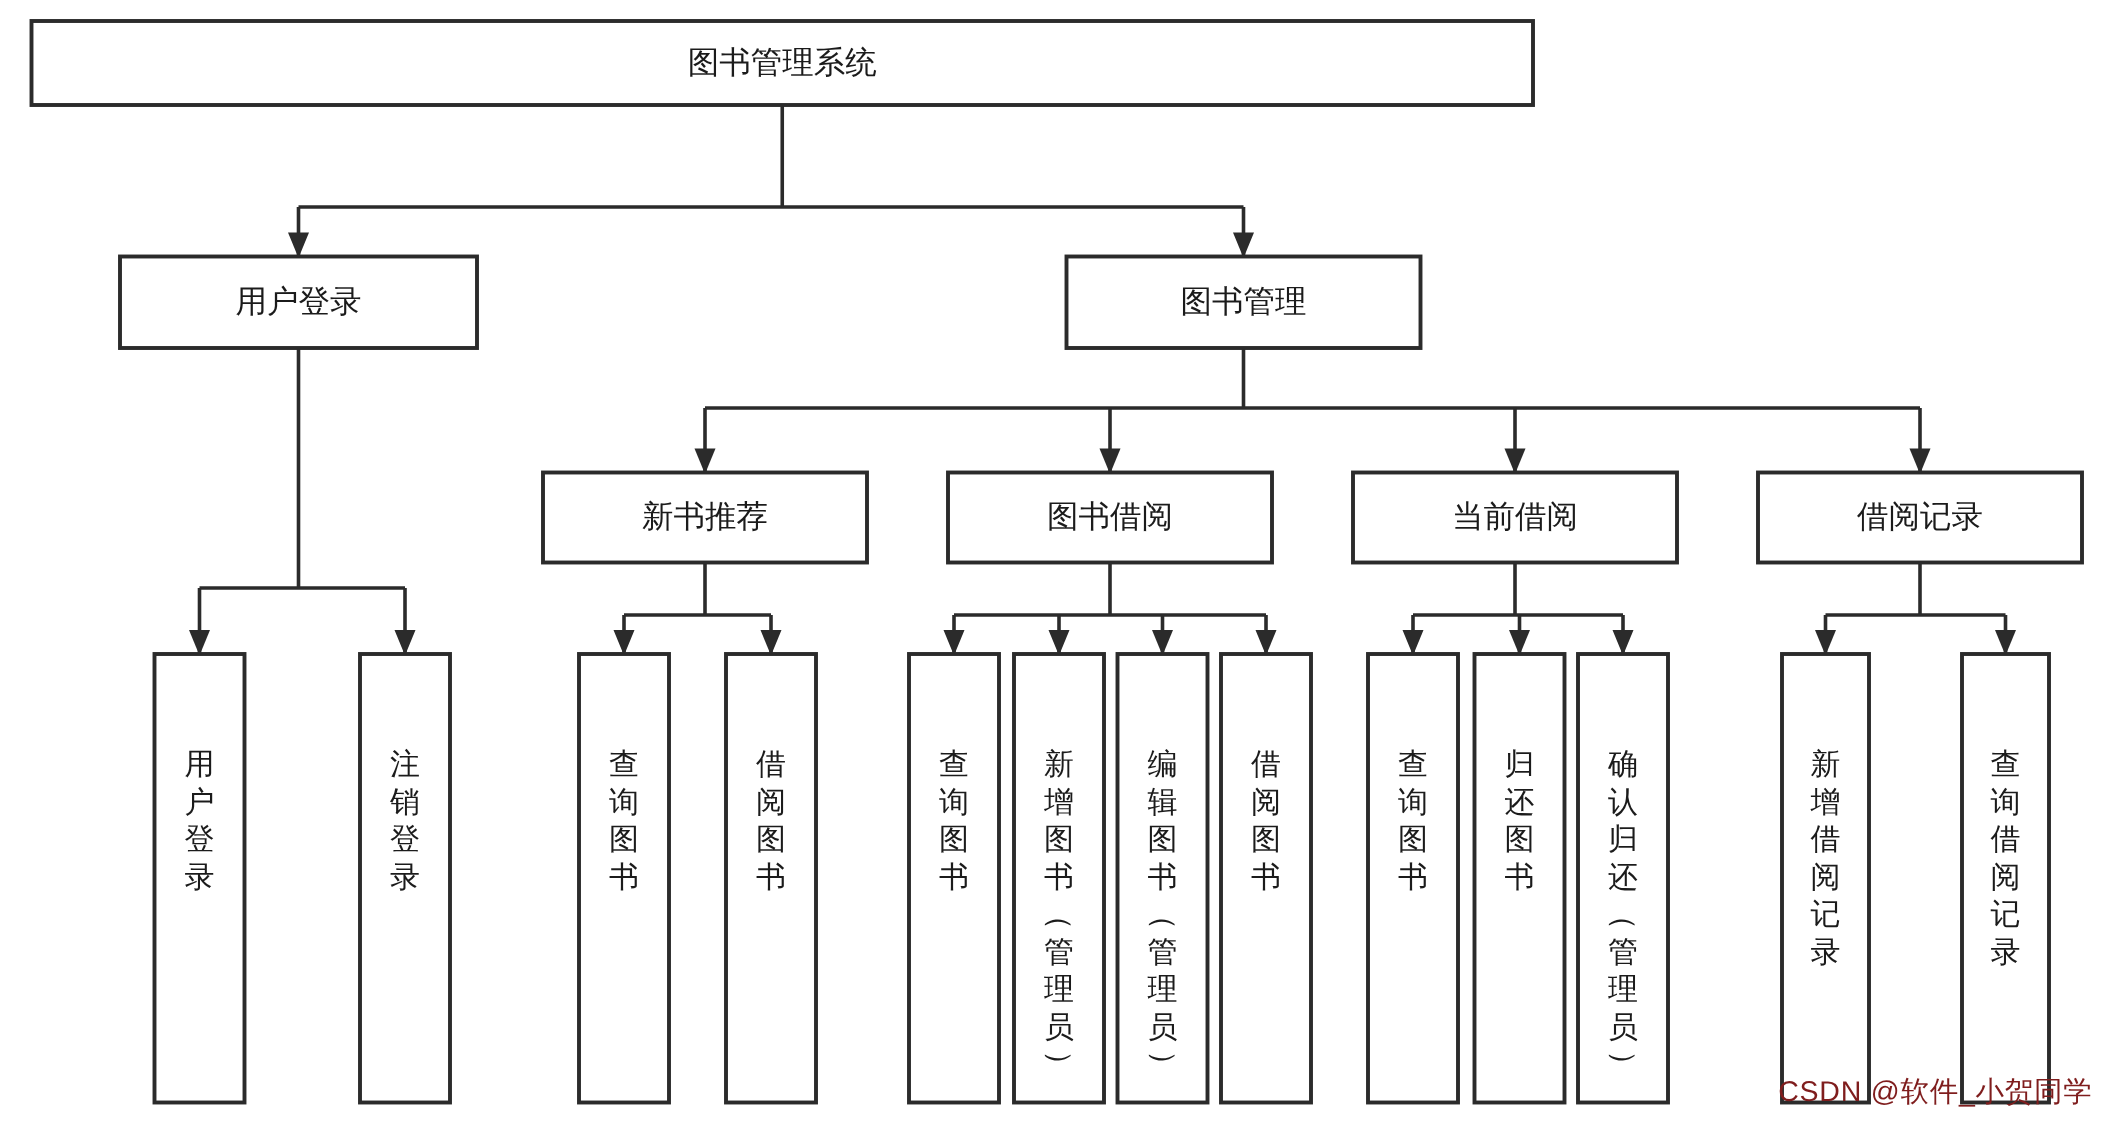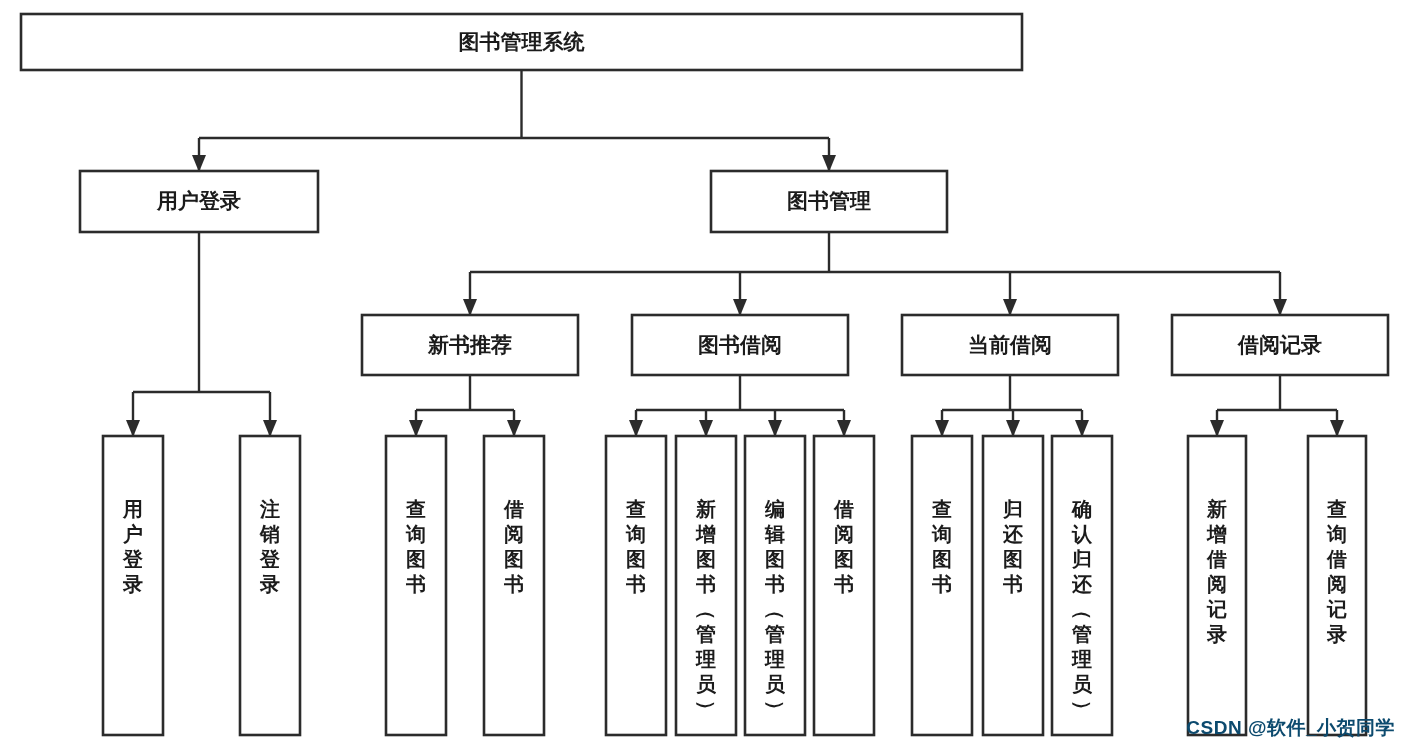--- a/index.html
+++ b/index.html
@@ -12,21 +12,20 @@
     width: 1405px;
     height: 747px;
     font-family: "Liberation Sans", "DejaVu Sans", sans-serif;
     overflow: hidden;
   }
   #diagram-root {
     position: relative;
     width: 1405px;
     height: 747px;
     background: #ffffff;
-    font-weight: bold;
   }
   svg#flow-svg {
     position: absolute;
     top: 0;
     left: 0;
     width: 1405px;
     height: 747px;
   }
   .node-box {
     fill: #ffffff;
@@ -55,21 +54,21 @@
     font-size: 20px;
     fill: #1b1b1b;
     text-anchor: middle;
   }
   .watermark-text {
     position: absolute;
     right: 10px;
     bottom: 6px;
     font-family: "Liberation Sans", "DejaVu Sans", sans-serif;
     font-size: 19px;
-    color: #0c4a6e;
+    color: #7f1d1d;
     letter-spacing: 0.5px;
     white-space: nowrap;
     user-select: none;
   }
 </style>
 </head>
 <body>
 
 <div id="diagram-root">
 

